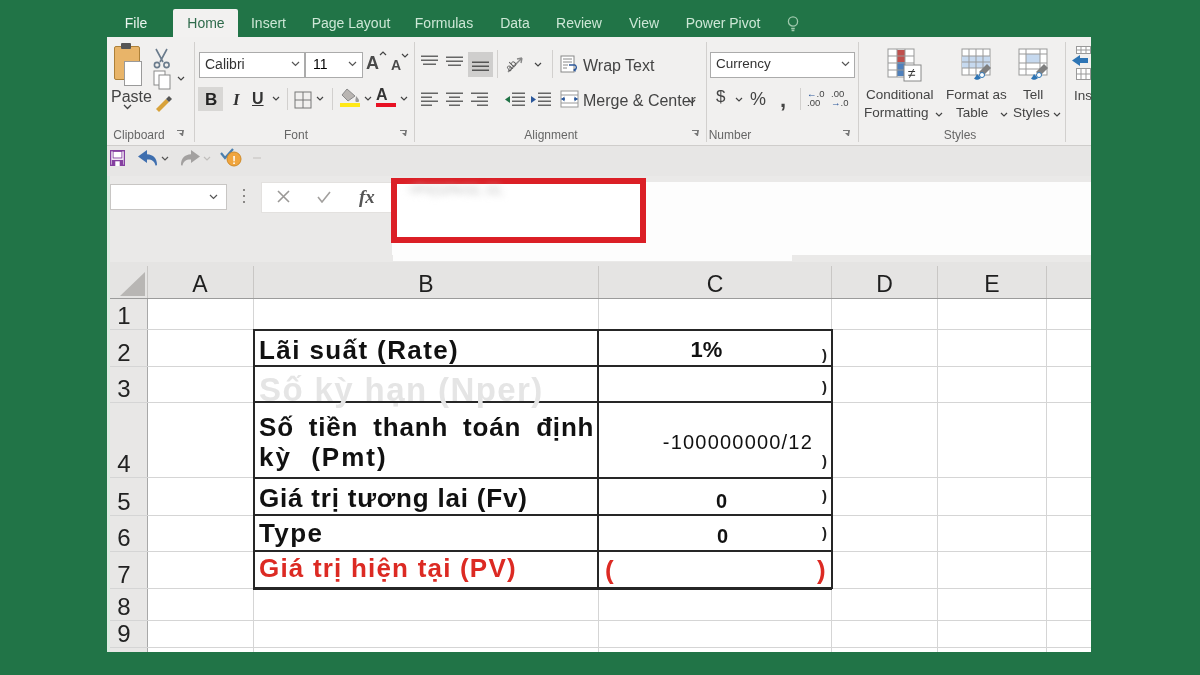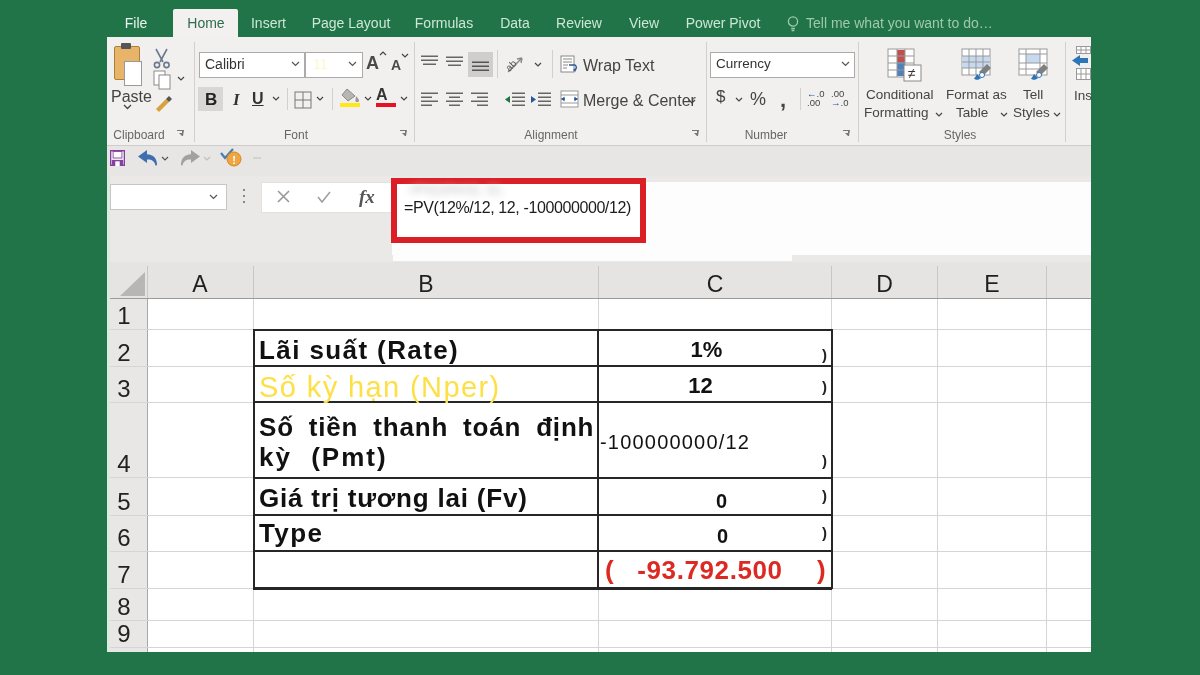--- a/index.html
+++ b/index.html
@@ -32,21 +32,20 @@
 <div class="a" style="left:173px;top:9px;width:65px;height:28px;background:#f2f1f0;border-radius:2px 2px 0 0"></div>
 <div class="tb" style="left:116px;width:40px;color:#eaf4ee">File</div>
 <div class="tb" style="left:176px;width:60px;color:#2f6b4c">Home</div>
 <div class="tb" style="left:246px;width:45px">Insert</div>
 <div class="tb" style="left:308px;width:86px">Page Layout</div>
 <div class="tb" style="left:412px;width:64px">Formulas</div>
 <div class="tb" style="left:494px;width:42px">Data</div>
 <div class="tb" style="left:553px;width:52px">Review</div>
 <div class="tb" style="left:623px;width:42px">View</div>
 <div class="tb" style="left:683px;width:80px">Power Pivot</div>
-<div class="tb" style="left:806px;width:200px;text-align:left;color:#9fc9ad">Tell me what you want to do…</div>
 <svg class="a" style="left:786px;top:15px" width="14" height="19" viewBox="0 0 14 19">
       <g stroke="#9fc9ad" fill="none" stroke-width="1.3">
         <circle cx="7" cy="6.5" r="4.6"></circle>
         <path d="M5.2 13.5h3.6M5.6 15.5h2.8"></path>
       </g>
     </svg>
 
 <div class="a" style="left:114px;top:46px;width:24px;height:32px;background:#e8b469;border:1px solid #ad8038;border-radius:2px"></div>
 <div class="a" style="left:121px;top:43px;width:10px;height:6px;background:#555;border-radius:1px"></div>
 <div class="a" style="left:124px;top:61px;width:16px;height:23px;background:#fff;border:1px solid #9a9a9a"></div>
@@ -83,21 +82,21 @@
       <path d="M3 4h3v3z" fill="#777"></path>
     </svg>
 <div class="vl" style="left:194px;top:42px;height:100px"></div>
 
 <div class="a" style="left:199px;top:52px;width:104px;height:24px;background:#fff;border:1px solid #ababab"></div>
 <div class="bt" style="left:205px;top:56px;font-size:14px;color:#333">Calibri</div>
 <svg class="a" style="left:291px;top:61px" width="9" height="6" viewBox="0 0 9 6">
       <path d="M1 1l3.5 3.5L8 1" stroke="#555" fill="none" stroke-width="1.2"></path>
     </svg>
 <div class="a" style="left:305px;top:52px;width:56px;height:24px;background:#fff;border:1px solid #ababab"></div>
-<div class="bt" style="left:313px;top:56px;font-size:14px;color:#fef9c3">11</div>
+<div class="bt" style="left:313px;top:56px;font-size:14px;color:#000000">11</div>
 <svg class="a" style="left:348px;top:61px" width="9" height="6" viewBox="0 0 9 6">
       <path d="M1 1l3.5 3.5L8 1" stroke="#555" fill="none" stroke-width="1.2"></path>
     </svg>
 <div class="bt" style="left:366px;top:53px;font-size:18px;font-weight:bold;color:#4a4a4a">A</div>
 <svg class="a" style="left:379px;top:51px" width="8" height="5" viewBox="0 0 8 5">
       <path d="M1 4l3-3 3 3" stroke="#444" fill="none" stroke-width="1.2"></path>
     </svg>
 <div class="bt" style="left:391px;top:57px;font-size:14px;font-weight:bold;color:#4a4a4a">A</div>
 <svg class="a" style="left:401px;top:53px" width="8" height="5" viewBox="0 0 8 5">
       <path d="M1 1l3 3 3-3" stroke="#444" fill="none" stroke-width="1.2"></path>
@@ -237,21 +236,21 @@
     </svg>
 <div class="bt" style="left:716px;top:87px;font-size:17px;color:#444">$</div>
 <svg class="a" style="left:735px;top:97px" width="8" height="5" viewBox="0 0 8 5">
       <path d="M1 1l3 3 3-3" stroke="#444" fill="none" stroke-width="1.2"></path>
     </svg>
 <div class="bt" style="left:750px;top:89px;font-size:18px;color:#444">%</div>
 <div class="bt" style="left:780px;top:87px;font-size:22px;font-weight:bold;color:#444">,</div>
 <div class="vl" style="left:800px;top:88px;height:22px"></div>
 <div class="bt" style="left:807px;top:90px;font-size:9.5px;color:#444;line-height:8.5px"><span style="color:#2b579a">←</span>.0<br>.00</div>
 <div class="bt" style="left:831px;top:90px;font-size:9.5px;color:#444;line-height:8.5px">.00<br><span style="color:#2b579a">→</span>.0</div>
-<div class="lbl" style="left:736px;top:128px;width:60px">Number</div>
+<div class="lbl" style="left:700px;top:128px;width:60px">Number</div>
 <svg class="a" style="left:842px;top:129px" width="9" height="9" viewBox="0 0 9 9">
       <path d="M1 1v1h5v5h1L8 1z" fill="#777"></path>
       <path d="M3 4h3v3z" fill="#777"></path>
     </svg>
 <div class="vl" style="left:858px;top:42px;height:100px"></div>
 
 <svg class="a" style="left:887px;top:48px" width="35" height="35" viewBox="0 0 35 35">
       <g fill="#fff" stroke="#999">
         <rect x="1" y="1" width="26" height="28"></rect>
       </g>
@@ -360,21 +359,20 @@
 <svg class="a" style="left:317px;top:191px" width="14" height="12" viewBox="0 0 14 12">
       <path d="M1 6l4 5L13 1" stroke="#a2a09e" fill="none" stroke-width="1.6"></path>
     </svg>
 <div class="a bt" style="left:359px;top:186px;font-family:'Liberation Serif',serif;font-style:italic;font-size:19px;color:#555;font-weight:bold">fx</div>
 
 <div class="a" style="left:392px;top:182px;width:699px;height:73px;background:#fdfdfd"></div>
 <div class="a" style="left:393px;top:182px;width:399px;height:79px;background:#fdfdfd"></div>
 
 <div class="a" style="left:391px;top:178px;width:255px;height:65px;border:6px solid #db1f26;background:#fff;box-sizing:border-box"></div>
 <div class="a" style="left:408px;top:183px;width:142px;height:15px;overflow:hidden;filter:blur(3.5px);color:#cdcdcd;font-size:12.5px;font-weight:bold">=PV(12%/12, 12, -1000&nbsp;&nbsp;0</div>
-<div class="a" style="left:404px;top:199px;font-size:16px;letter-spacing:-0.4px;color:#1c1c1c">=PV(12%/12, 12, -100000000/12)</div>
 
 <svg class="a" style="left:120px;top:272px" width="25" height="24" viewBox="0 0 25 24">
       <path d="M25 0v24H0z" fill="#b8b6b4"></path>
     </svg>
 <div class="gl" style="left:147px;top:266px;width:1px;height:32px;background:#c9c7c5"></div>
 <div class="gl" style="left:253px;top:266px;width:1px;height:32px;background:#c9c7c5"></div>
 <div class="gl" style="left:598px;top:266px;width:1px;height:32px;background:#c9c7c5"></div>
 <div class="gl" style="left:831px;top:266px;width:1px;height:32px;background:#c9c7c5"></div>
 <div class="gl" style="left:937px;top:266px;width:1px;height:32px;background:#c9c7c5"></div>
 <div class="gl" style="left:1046px;top:266px;width:1px;height:32px;background:#c9c7c5"></div>
@@ -414,32 +412,31 @@
 <div class="a" style="left:253px;top:401px;width:579px;height:2px;background:#262626"></div>
 <div class="a" style="left:253px;top:477px;width:579px;height:2px;background:#262626"></div>
 <div class="a" style="left:253px;top:514px;width:579px;height:2px;background:#262626"></div>
 <div class="a" style="left:253px;top:550px;width:579px;height:2px;background:#262626"></div>
 <div class="a" style="left:253px;top:587px;width:579px;height:2.5px;background:#262626"></div>
 <div class="a" style="left:253px;top:329px;width:2px;height:260px;background:#262626"></div>
 <div class="a" style="left:597px;top:329px;width:2px;height:260px;background:#262626"></div>
 <div class="a" style="left:831px;top:329px;width:2px;height:260px;background:#262626"></div>
 
 <div class="a" style="left:259px;top:335px;font-size:26px;letter-spacing:1.4px;font-weight:bold;color:#111">Lãi suất (Rate)</div>
-<div class="a" style="left:259px;top:371px;font-size:29px;letter-spacing:1.4px;font-weight:normal;color:#fde047">Số kỳ hạn (Nper)</div>
+<div class="a" style="left:259px;top:371px;font-size:33px;letter-spacing:1.4px;font-weight:bold;color:#e5e5e5">Số kỳ hạn (Nper)</div>
 <div class="a" style="left:259px;top:412px;font-size:26px;letter-spacing:.8px;font-weight:bold;color:#111;word-spacing:7px">Số tiền thanh toán định</div>
 <div class="a" style="left:259px;top:442px;font-size:26px;letter-spacing:2px;word-spacing:10px;font-weight:bold;color:#111">kỳ (Pmt)</div>
 <div class="a" style="left:259px;top:483px;font-size:26px;letter-spacing:.8px;font-weight:bold;color:#111">Giá trị tương lai (Fv)</div>
 <div class="a" style="left:259px;top:518px;font-size:26px;letter-spacing:1.4px;font-weight:bold;color:#111">Type</div>
+<div class="a" style="left:259px;top:553px;font-size:26px;letter-spacing:1.2px;font-weight:bold;color:#dc2a23">Giá trị hiện tại (PV)</div>
 
 <div class="a" style="left:600px;top:337px;width:213px;font-size:22px;font-weight:bold;color:#111;text-align:center">1%</div>
-<div class="a" style="left:594px;top:373px;width:213px;font-size:22px;font-weight:bold;color:#111;text-align:center">12</div>
-<div class="a" style="left:600px;top:431px;width:213px;font-size:20px;letter-spacing:1.2px;color:#111;text-align:left">-100000000/12</div>
+<div class="a" style="left:600px;top:431px;width:213px;font-size:20px;letter-spacing:1.2px;color:#111;text-align:right">-100000000/12</div>
 <div class="a" style="left:615px;top:490px;width:213px;font-size:20px;font-weight:bold;color:#111;text-align:center">0</div>
 <div class="a" style="left:616px;top:525px;width:213px;font-size:20px;font-weight:bold;color:#111;text-align:center">0</div>
 <div class="a" style="left:822px;top:346px;font-size:15px;font-weight:bold;color:#222">)</div>
 <div class="a" style="left:822px;top:378px;font-size:15px;font-weight:bold;color:#222">)</div>
 <div class="a" style="left:822px;top:452px;font-size:15px;font-weight:bold;color:#222">)</div>
 <div class="a" style="left:822px;top:487px;font-size:15px;font-weight:bold;color:#222">)</div>
 <div class="a" style="left:822px;top:524px;font-size:15px;font-weight:bold;color:#222">)</div>
 <div class="a" style="left:605px;top:555px;font-size:26px;font-weight:bold;color:#dc2a23">(</div>
-<div class="a" style="left:637px;top:555px;width:146px;font-size:26px;letter-spacing:.6px;font-weight:bold;color:#dc2a23;text-align:center">-93.792.500</div>
 <div class="a" style="left:817px;top:555px;font-size:26px;font-weight:bold;color:#dc2a23">)</div>
 
 </div>
 </body></html>

